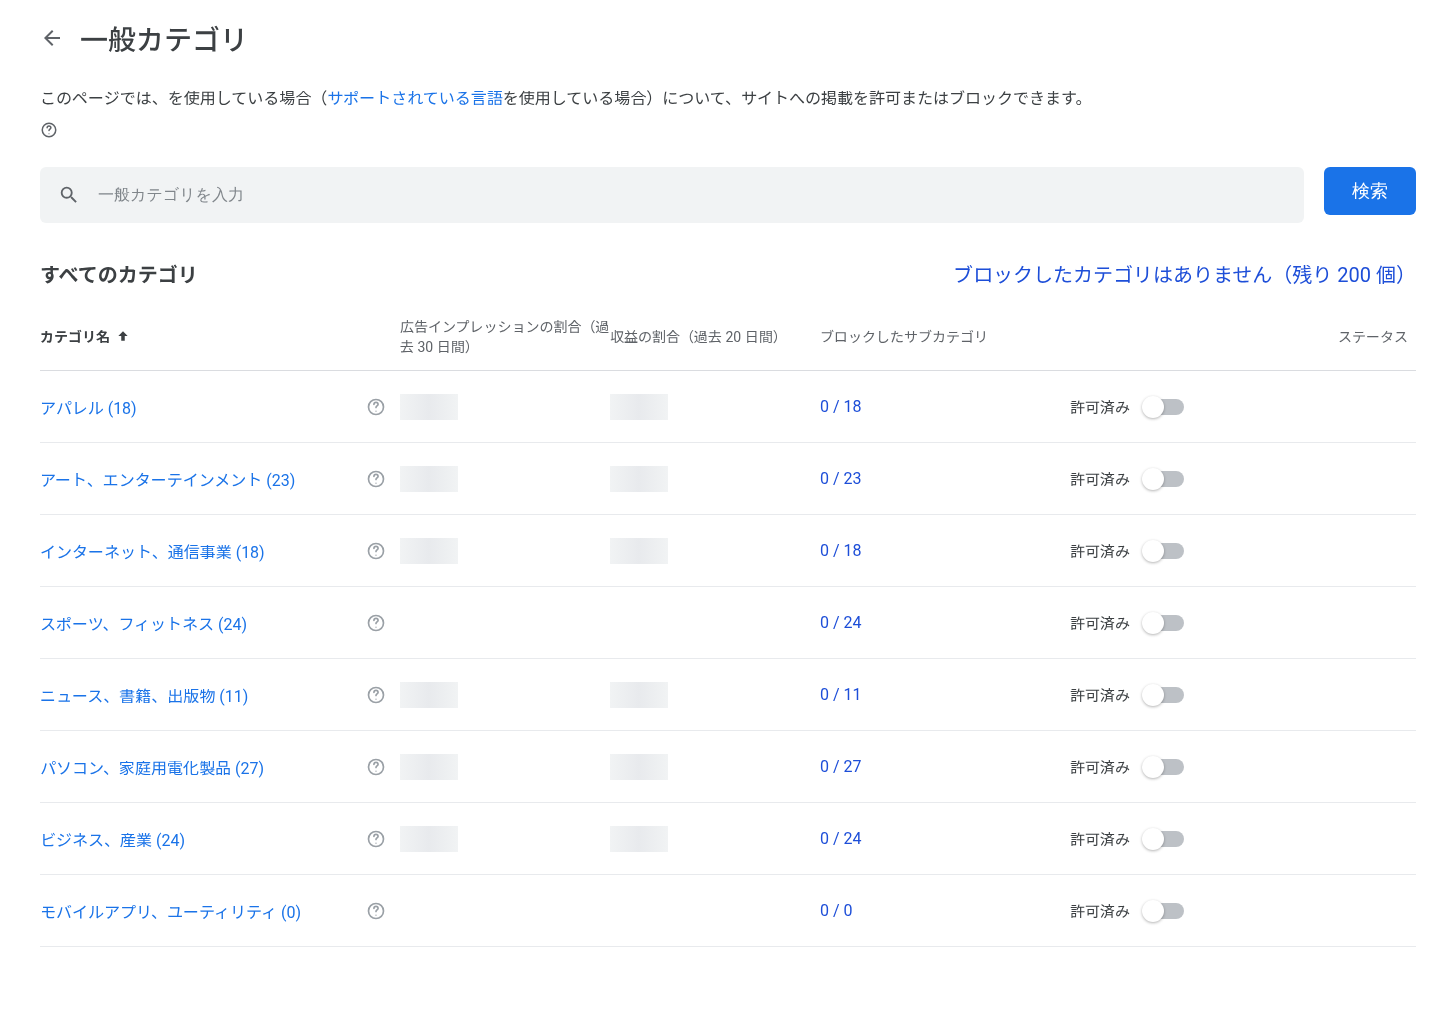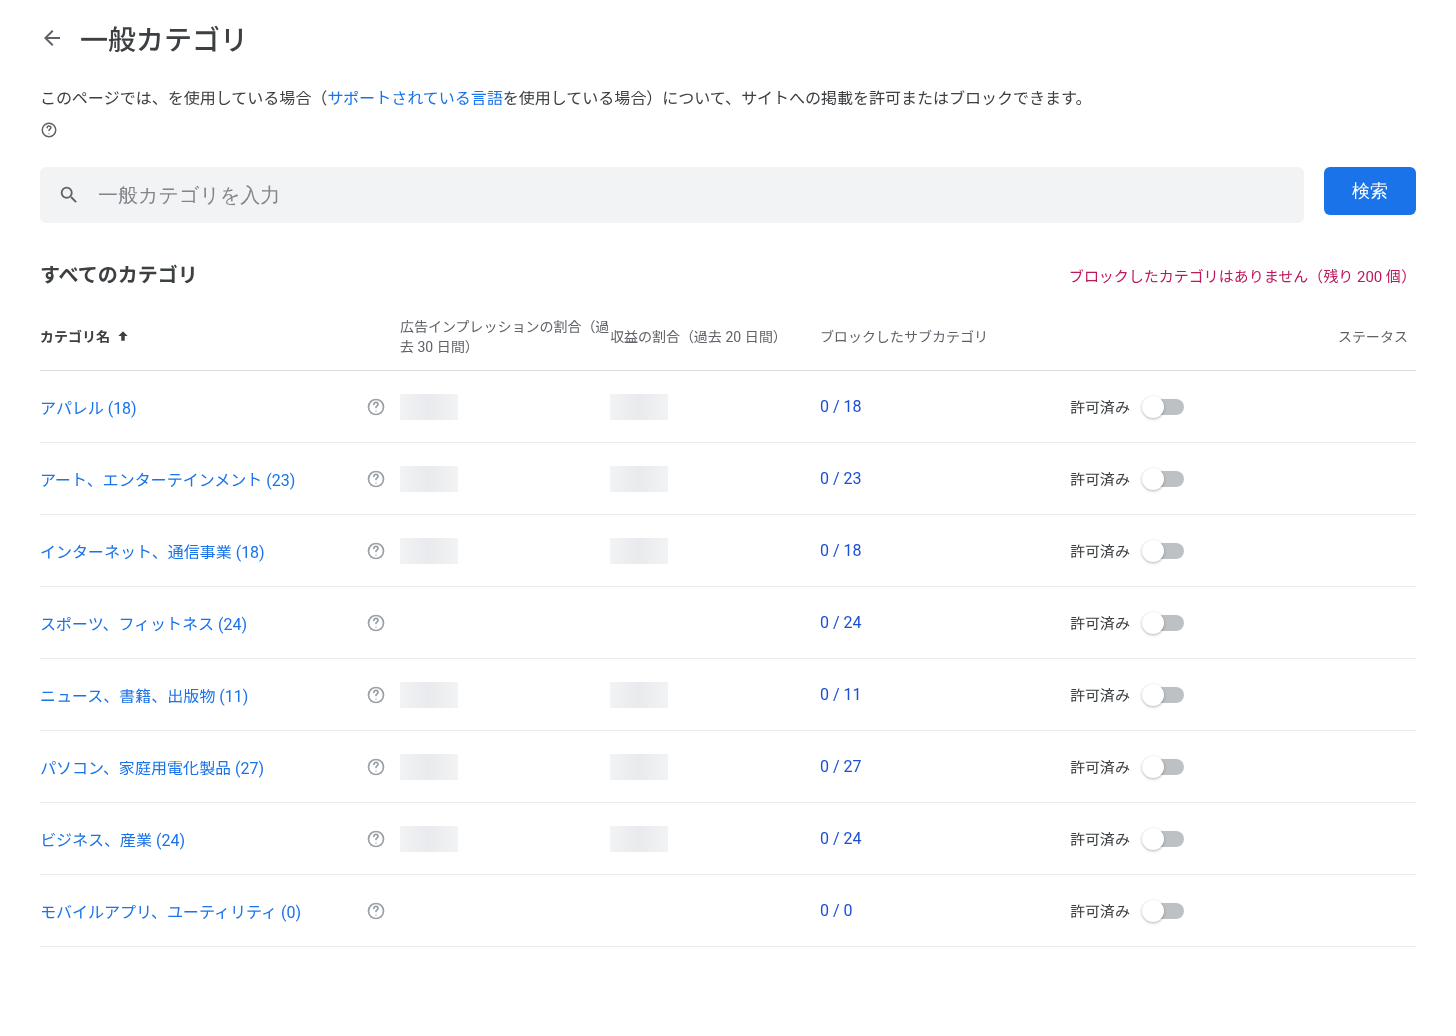--- a/index.html
+++ b/index.html
@@ -50,21 +50,21 @@
   background: #f1f3f4;
   border-radius: 6px;
   display: flex;
   align-items: center;
   padding: 0 18px;
   height: 56px;
 }
 .search-icon { width: 22px; height: 22px; color: #5f6368; margin-right: 18px; }
 .search-input {
   border: none; background: transparent;
-  font-size: 20px; color: #5f6368;
+  font-size: 16px; color: #5f6368;
   width: 100%; outline: none;
 }
 .search-input::placeholder { color: #80868b; }
 .search-btn {
   background: #1a73e8;
   color: #fff;
   border: none;
   border-radius: 6px;
   padding: 0 28px;
   height: 48px;
@@ -77,22 +77,22 @@
   justify-content: space-between;
   align-items: baseline;
   margin-bottom: 18px;
 }
 .subhead {
   font-size: 20px;
   font-weight: 700;
   color: #3c4043;
 }
 .blocked-info {
-  font-size: 15px;
-  color: #be185d;
+  font-size: 20px;
+  color: #1d4ed8;
 }
 .table { width: 100%; }
 .thead {
   display: grid;
   grid-template-columns: 360px 210px 210px 250px 1fr;
   align-items: center;
   padding: 10px 0 14px;
   border-bottom: 1px solid #dadce0;
   font-size: 14px;
   color: #5f6368;

